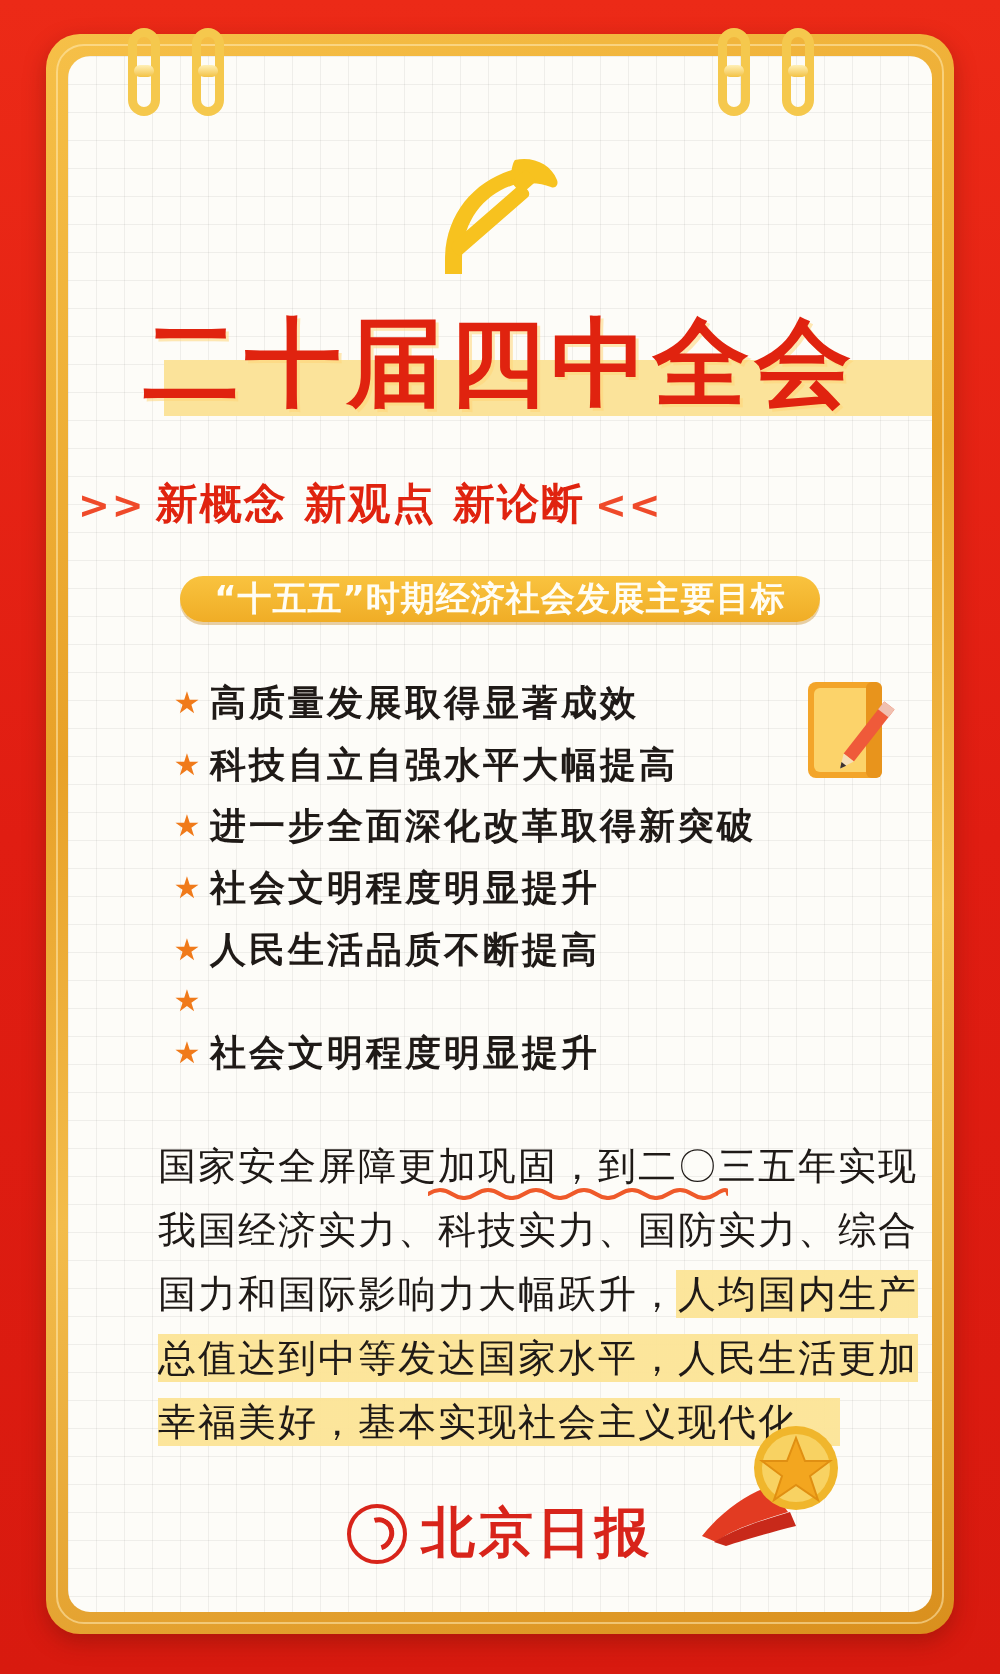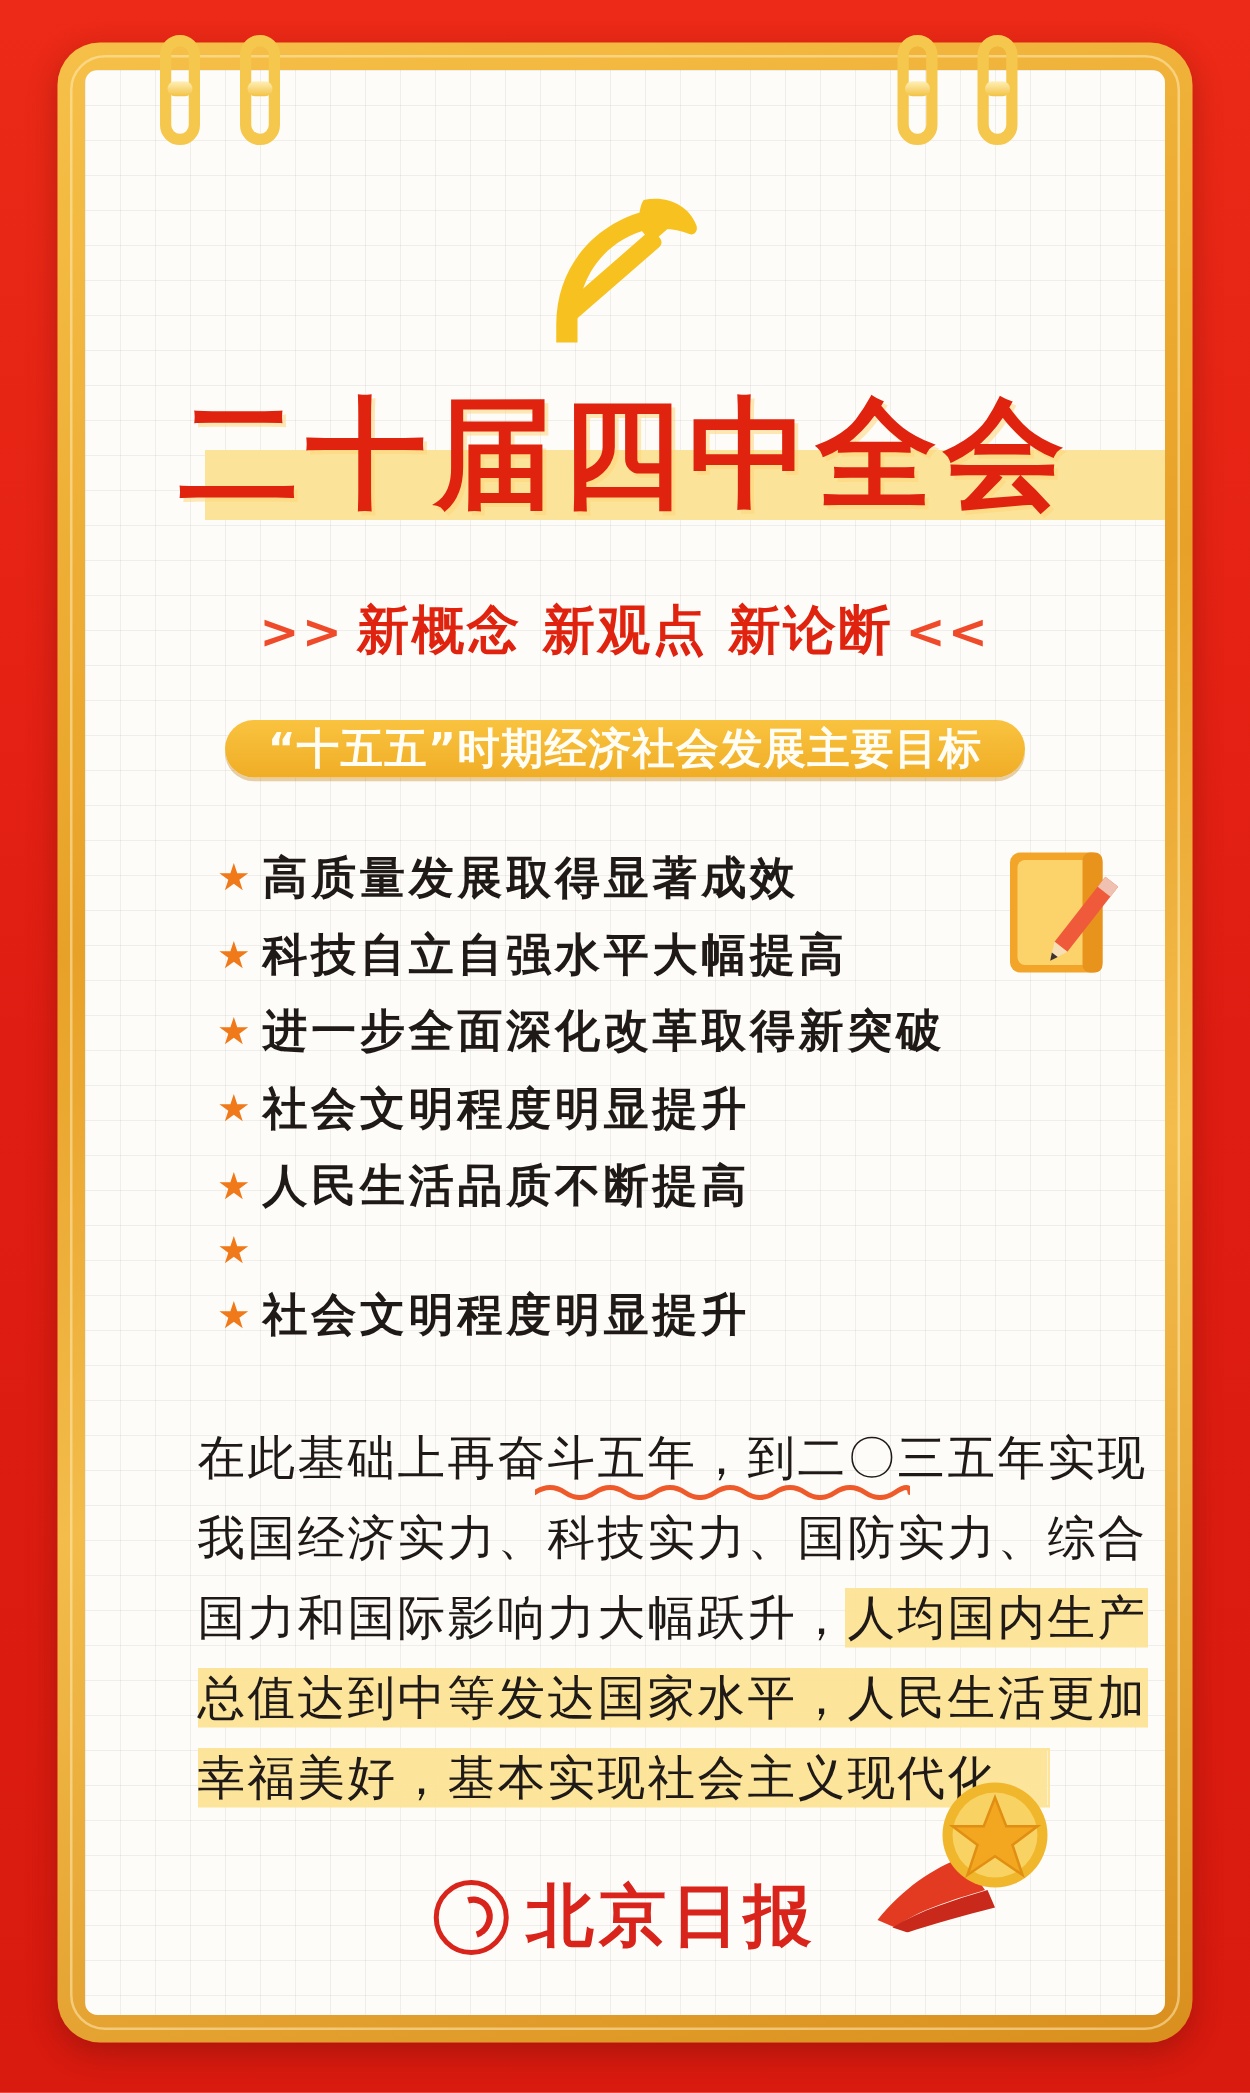--- a/index.html
+++ b/index.html
@@ -45,21 +45,21 @@
     pointer-events: none;
   }
 
   
   .paper {
     position: absolute;
     left: 68px;
     top: 56px;
     width: 864px;
     height: 1556px;
-    border-radius: 10px;
+    border-radius: 22px;
     background-color: #fdfcf8;
     background-image:
       linear-gradient(to right, rgba(0,0,0,0.055) 1px, transparent 1px),
       linear-gradient(to bottom, rgba(0,0,0,0.055) 1px, transparent 1px);
     background-size: 28px 28px;
     overflow: hidden;
   }
 
   
   .ring {
@@ -128,21 +128,21 @@
     line-height: 1.15;
     text-shadow: 3px 3px 0 rgba(255, 214, 120, 0.55);
   }
 
   
   .subtitle {
     position: absolute;
     top: 420px;
     left: 0;
     width: 100%;
-    text-align: center;
+    text-align: left;
     font-family: "DejaVu Sans", "Liberation Sans", sans-serif;
     font-weight: bold;
     font-size: 42px;
     letter-spacing: 2px;
     color: #e0230f;
     z-index: 4;
   }
   .subtitle .chev { color: #ef4a2a; margin: 0 10px; font-size: 38px; }
 
   
@@ -362,21 +362,21 @@
       <div class="goal-item">
         <span class="goal-star">★</span>
         <span class="goal-text">社会文明程度明显提升</span>
       </div>
     </div>
 
     <div class="para">
       <svg class="squiggle" viewBox="0 0 300 14" preserveAspectRatio="none">
         <path d="M0 8 Q 12 0 24 8 T 48 8 T 72 8 T 96 8 T 120 8 T 144 8 T 168 8 T 192 8 T 216 8 T 240 8 T 264 8 T 288 8 T 300 8" fill="none" stroke="#ef5a2a" stroke-width="4" stroke-linecap="round"></path>
       </svg>
-      <span>在此基础上再奋斗五年，</span><span>到二〇三五年实</span><span>现我国经济实力、科技实力、国防实力、综合国力和国际影响力大幅跃升，</span><span class="hl">人均国内生产总值达到中等发达国家水平，人民生活更加幸福美好，基本实现社会主义现代化。</span>
+      <span>国家安全屏障更加巩固，</span><span>到二〇三五年实</span><span>现我国经济实力、科技实力、国防实力、综合国力和国际影响力大幅跃升，</span><span class="hl">人均国内生产总值达到中等发达国家水平，人民生活更加幸福美好，基本实现社会主义现代化。</span>
     </div>
 
     <div class="medal">
       <svg width="160" height="130" viewBox="0 0 160 130" aria-hidden="true">
         <path d="M10 120 C30 95 55 78 78 70 L96 96 C70 104 42 112 24 126 Z" fill="#e23b22"></path>
         <path d="M22 126 C44 112 72 104 98 96 L104 110 C80 116 52 124 34 130 Z" fill="#c8291a"></path>
         <circle cx="104" cy="52" r="42" fill="#f0b62c"></circle>
         <circle cx="104" cy="52" r="34" fill="#f8d262"></circle>
         <polygon points="104,22 113,45 138,45 118,60 126,84 104,69 82,84 90,60 70,45 95,45" fill="#f3a61f" stroke="#e08f12" stroke-width="2"></polygon>
       </svg>

